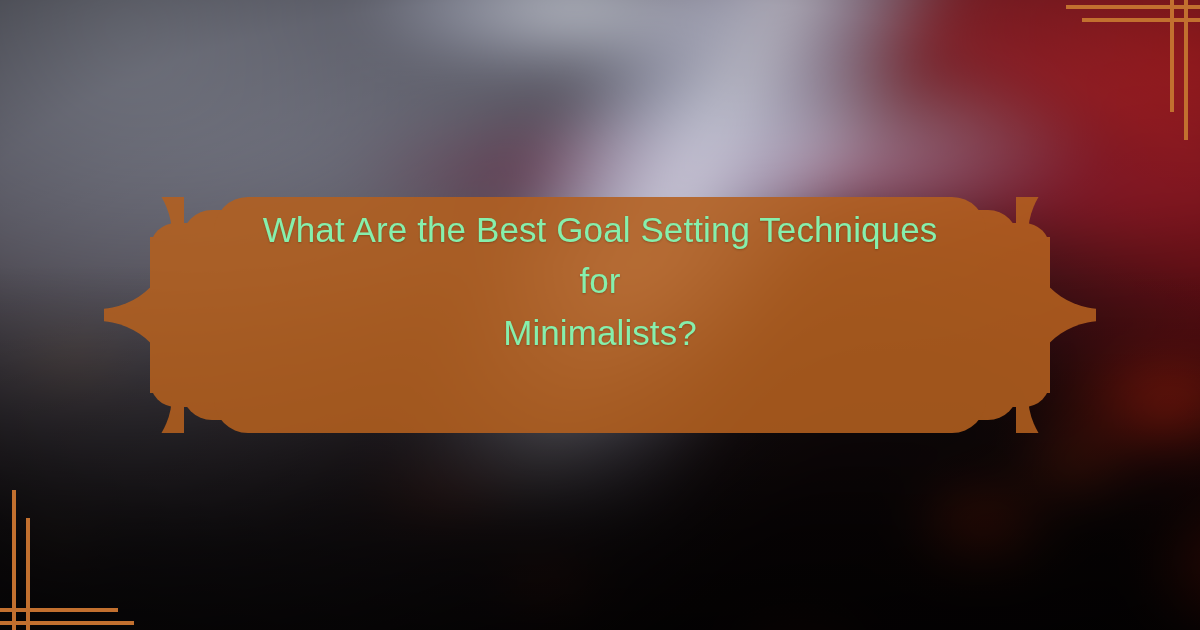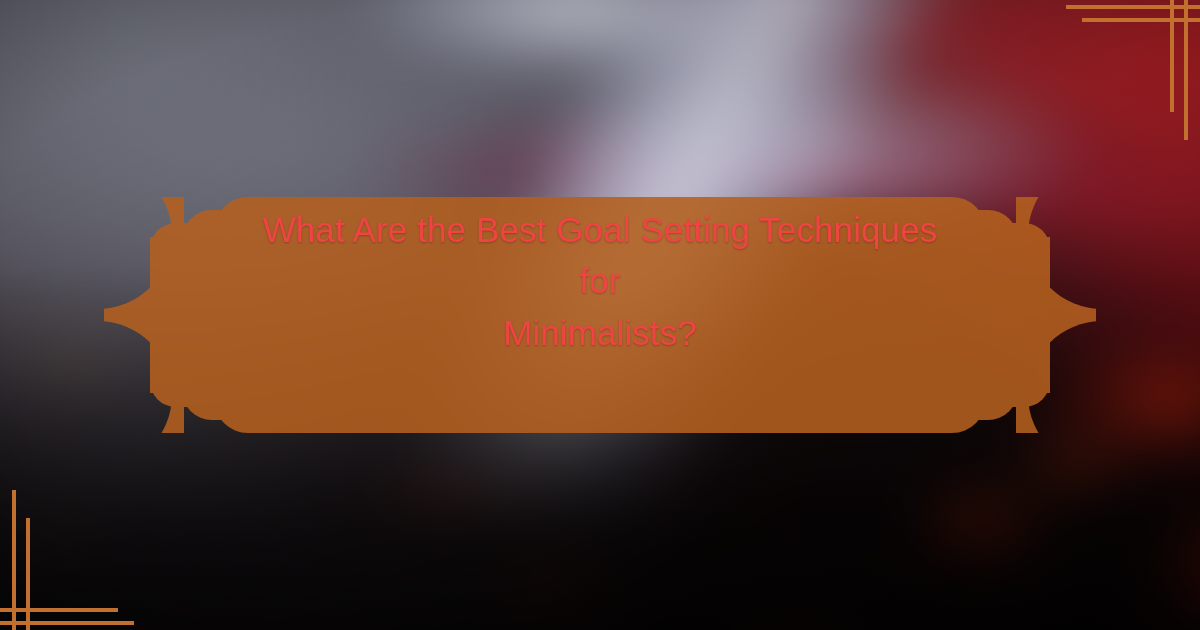--- a/index.html
+++ b/index.html
@@ -155,21 +155,21 @@
   .card-title {
     position: absolute;
     left: 150px;
     right: 150px;
     top: 0;
     height: 168px;
     display: flex;
     align-items: center;
     justify-content: center;
     text-align: center;
-    color: #ef4444;
+    color: #86efac;
     font-size: 35px;
     line-height: 1.46;
     font-weight: 400;
     letter-spacing: .1px;
     text-shadow: 0 1px 2px rgba(60,22,0,0.30);
     white-space: pre-line;
   }
 </style>
 </head>
 <body>

